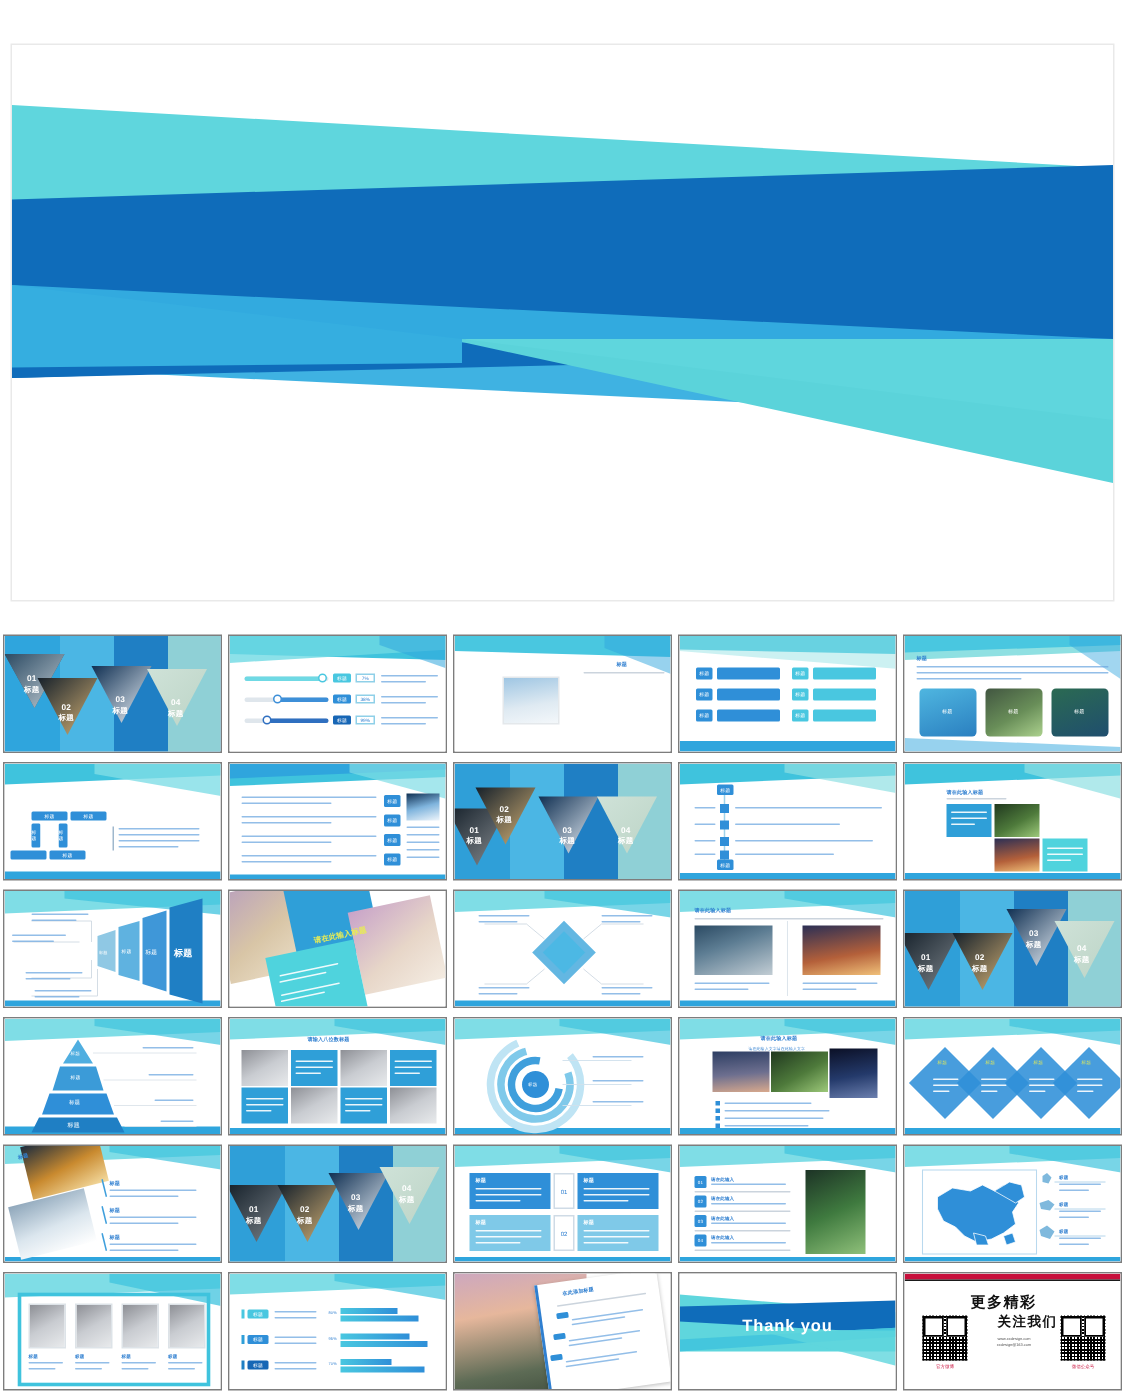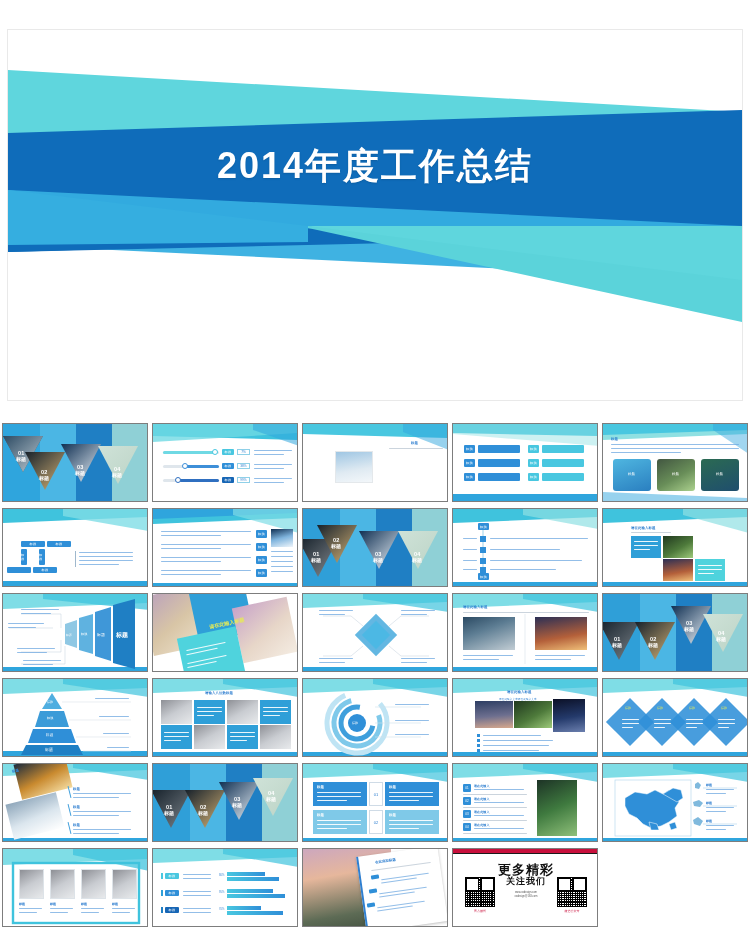--- a/index.html
+++ b/index.html
@@ -149,21 +149,20 @@
   <div id="hero-inner">
     <svg width="734" height="370" viewBox="0 0 734 370">
       <polygon points="0,40 734,82 734,196 0,160" fill="#5fd6dd"></polygon>
       <polygon points="0,103 734,80 734,200 0,222" fill="#0f6cba"></polygon>
       <polygon points="0,160 734,196 734,250 0,215" fill="#35aee0" opacity="0.95"></polygon>
       <polygon points="0,200 734,196 734,205 0,222" fill="#0f6cba"></polygon>
       <polygon points="300,196 734,196 734,290 300,196" fill="#5fd6dd"></polygon>
       <polygon points="0,160 300,196 300,212 0,215" fill="#35aee0"></polygon>
       <polygon points="300,196 734,250 734,292 300,198" fill="#5bd3da"></polygon>
     </svg>
-    <div class="hero-title">2014年度工作总结</div>
   </div>
 </div>
 
 <div id="grid">
 
   <div class="cell">
       <div class="stage">
     <svg width="146" height="79" viewBox="0 0 146 79">
       <rect width="146" height="79" fill="#2fa5dd"></rect>
       <rect x="0" y="0" width="37" height="79" fill="#2fa5dd"></rect>
@@ -957,30 +956,43 @@
     <div class="tline" style="left:78px;top:31px;width:36px;transform:rotate(-8deg)"></div>
     <div class="chip" style="left:66px;top:40px;width:8px;height:4px;font-size:2.2px;transform:rotate(-8deg)"></div>
     <div class="tline" style="left:76px;top:41px;width:48px;transform:rotate(-8deg)"></div>
     <div class="tline" style="left:76px;top:45px;width:36px;transform:rotate(-8deg)"></div>
     <div class="chip" style="left:64px;top:54px;width:8px;height:4px;font-size:2.2px;transform:rotate(-8deg)"></div>
     <div class="tline" style="left:74px;top:55px;width:48px;transform:rotate(-8deg)"></div>
     <div class="tline" style="left:74px;top:59px;width:36px;transform:rotate(-8deg)"></div>
   </div>
     </div>
 
+  <div class="cell">
+      <div class="stage">
+    <svg width="146" height="79" viewBox="0 0 146 79">
+      <rect width="146" height="79" fill="#fff"></rect>
+      <polygon points="0,14 146,26 146,40 0,32" fill="#5fd6dd"></polygon>
+      <polygon points="0,22 146,18 146,36 0,44" fill="#0f6cba"></polygon>
+      <polygon points="0,32 146,40 146,52 0,52" fill="#5fd6dd"></polygon>
+      <polygon points="0,44 146,36 146,42 0,52" fill="#3fc3dd" opacity=".85"></polygon>
+      <polygon points="60,38 146,38 146,62 60,40" fill="#5fd6dd" opacity=".8"></polygon>
+    </svg>
+    <div class="thankyou">Thank you</div>
+  </div>
+    </div>
 
   <div class="cell">
       <div class="stage">
     <div style="position:absolute;inset:0;background:#fff"></div>
     <div style="position:absolute;left:0;top:0;width:100%;height:3.5px;background:#c8103c"></div>
     <div style="position:absolute;left:0;top:4px;width:100%;height:1px;background:#1a1a1a"></div>
     <div class="qr" style="left:12px;top:28px;width:30px;height:30px"></div>
     <div class="qr" style="left:104px;top:28px;width:30px;height:30px"></div>
-    <div style="position:absolute;left:44px;top:12px;width:58px;text-align:center;font-size:13px;font-weight:bold;color:#111;letter-spacing:1px">更多精彩</div>
-    <div style="position:absolute;left:44px;top:26px;width:58px;text-align:center;font-size:9px;font-weight:bold;color:#111;letter-spacing:1px">关注我们</div>
+    <div style="position:absolute;left:44px;top:12px;width:58px;font-size:10px;font-weight:bold;color:#111;letter-spacing:1px">更多精彩</div>
+    <div style="position:absolute;left:44px;top:26px;width:58px;text-align:right;font-size:9px;font-weight:bold;color:#111;letter-spacing:1px">关注我们</div>
     <div style="position:absolute;left:44px;top:42px;width:58px;text-align:center;font-size:2.6px;color:#555">www.xxdesign.com</div>
     <div style="position:absolute;left:44px;top:46px;width:58px;text-align:center;font-size:2.6px;color:#555">xxdesign@163.com</div>
     <div style="position:absolute;left:12px;top:60px;width:30px;text-align:center;font-size:3px;color:#c8103c">官方微博</div>
     <div style="position:absolute;left:104px;top:60px;width:30px;text-align:center;font-size:3px;color:#c8103c">微信公众号</div>
   </div>
     </div>
 
 </div>
 
 </body></html>

